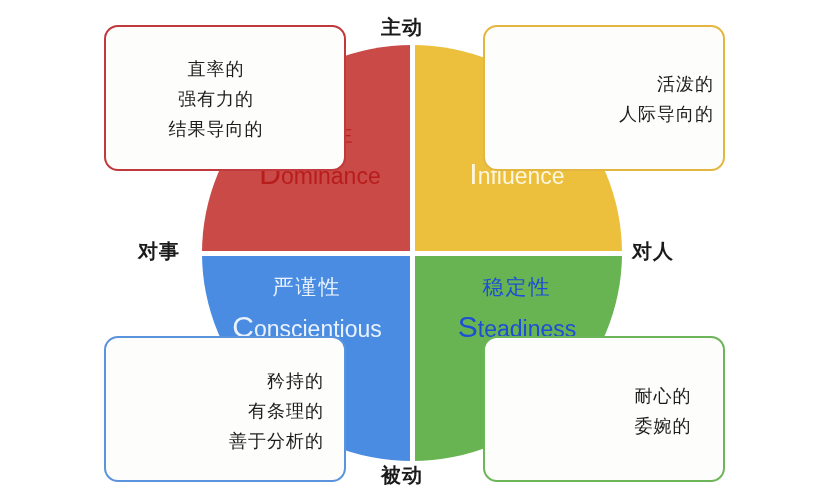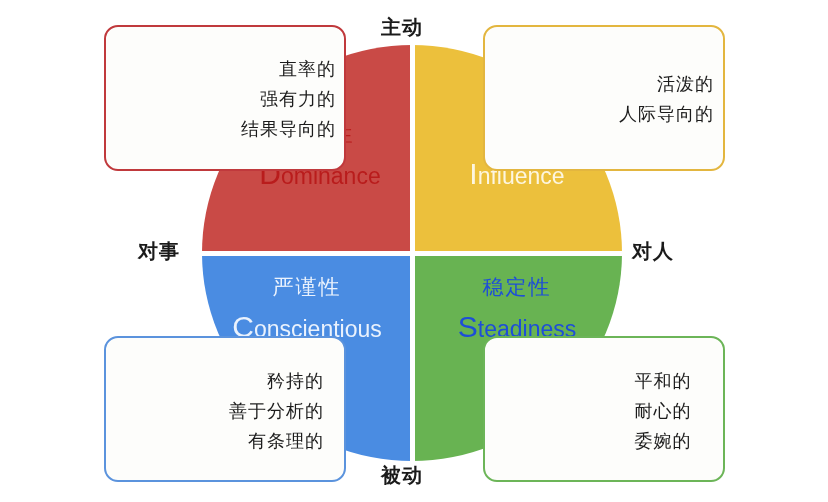--- a/index.html
+++ b/index.html
@@ -141,21 +141,21 @@
     letter-spacing: 1px;
     font-family: "Liberation Serif", "DejaVu Serif", serif;
     white-space: nowrap;
   }
 
   .box-d { left: 104px; top: 25px;  width: 242px; height: 146px; border-color: #c0393c; }
   .box-i { left: 483px; top: 25px;  width: 242px; height: 146px; border-color: #e3b63f; }
   .box-c { left: 104px; top: 336px; width: 242px; height: 146px; border-color: #5b93dd; }
   .box-s { left: 483px; top: 336px; width: 242px; height: 146px; border-color: #6cb558; }
 
-  .txt-d { left: 136px; top: 40px;  width: 200px; height: 118px; align-items: flex-end; }
+  .txt-d { left: 116px; top: 40px;  width: 200px; height: 118px; align-items: center; }
   .txt-i { left: 594px; top: 40px;  width: 120px; height: 118px; align-items: flex-end; }
   .txt-c { left: 124px; top: 352px; width: 200px; height: 118px; align-items: flex-end; }
   .txt-s { left: 608px; top: 352px; width: 110px; height: 118px; align-items: center; }
   .txt-i span, .txt-s span { text-align: right; }
 </style>
 </head>
 <body>
 
 <div id="stage">
 
@@ -203,24 +203,23 @@
 
   <div class="desc-box box-i"></div>
   <div class="desc-lines txt-i">
     <span>活泼的</span>
     <span>人际导向的</span>
   </div>
 
   <div class="desc-box box-c"></div>
   <div class="desc-lines txt-c">
     <span>矜持的</span>
+    <span>有条理的</span>
     <span>善于分析的</span>
-    <span>有条理的</span>
   </div>
 
   <div class="desc-box box-s"></div>
   <div class="desc-lines txt-s">
-    <span>平和的</span>
     <span>耐心的</span>
     <span>委婉的</span>
   </div>
 
 </div>
 
 </body></html>

